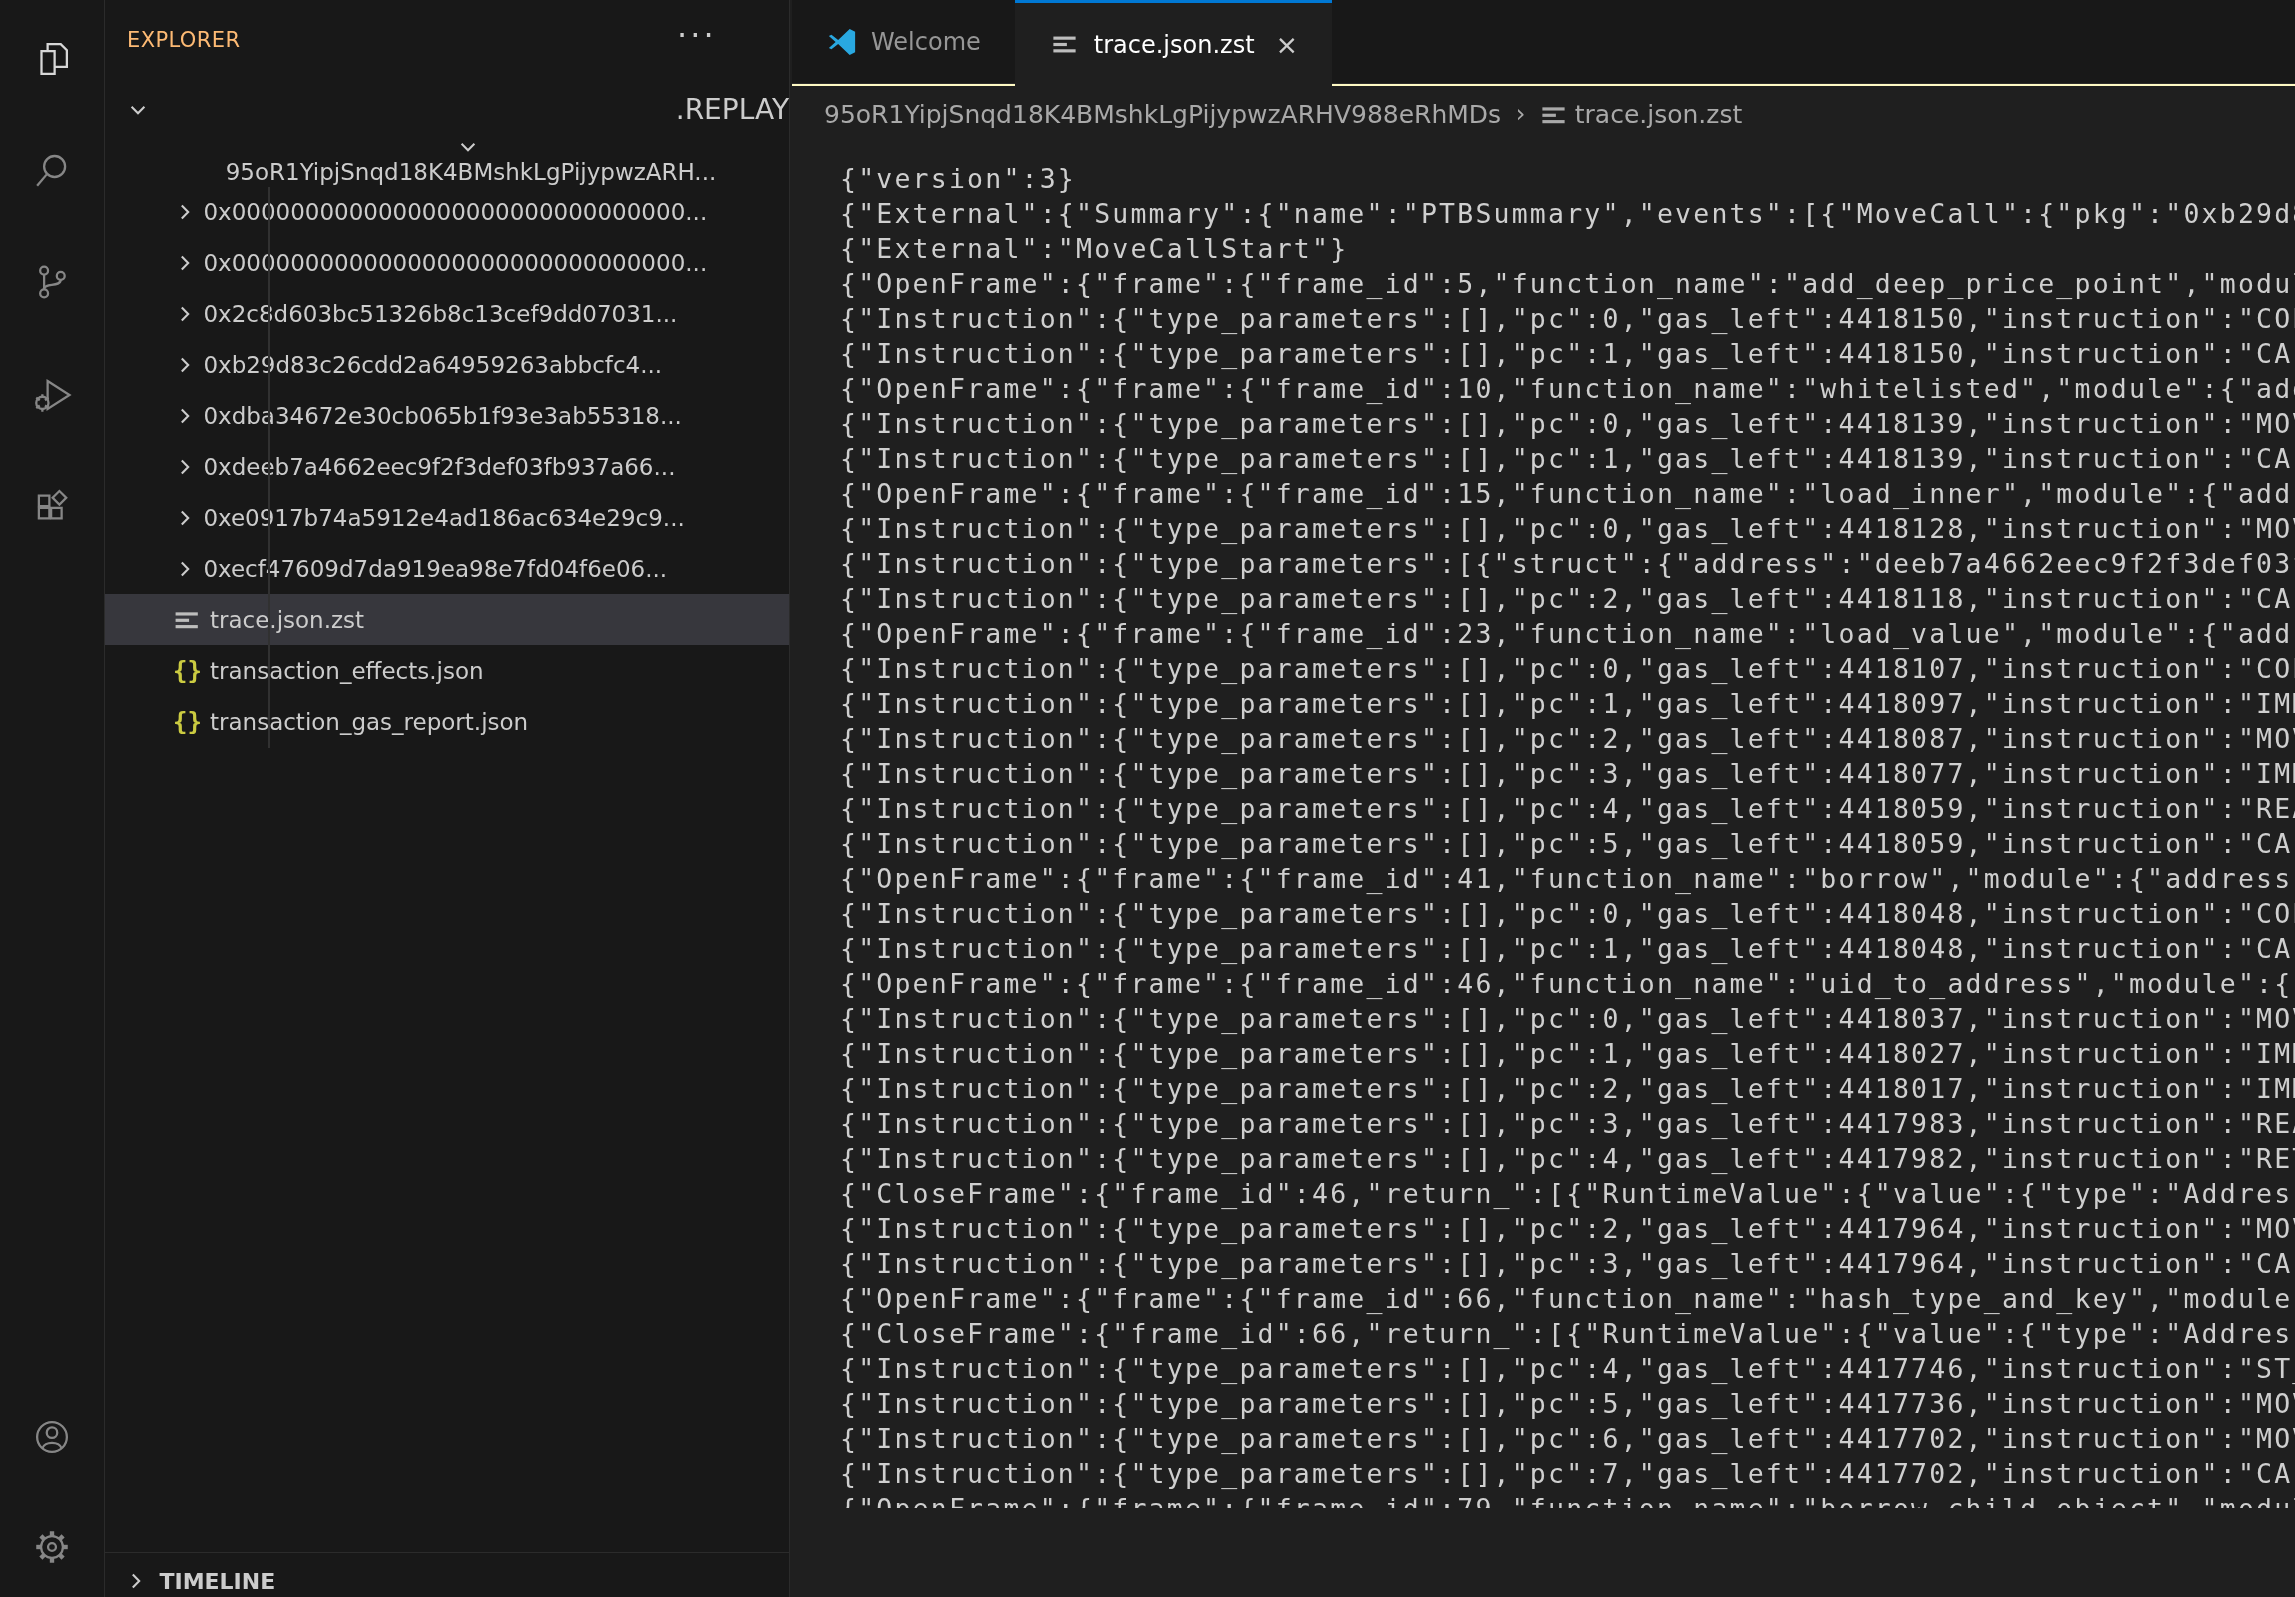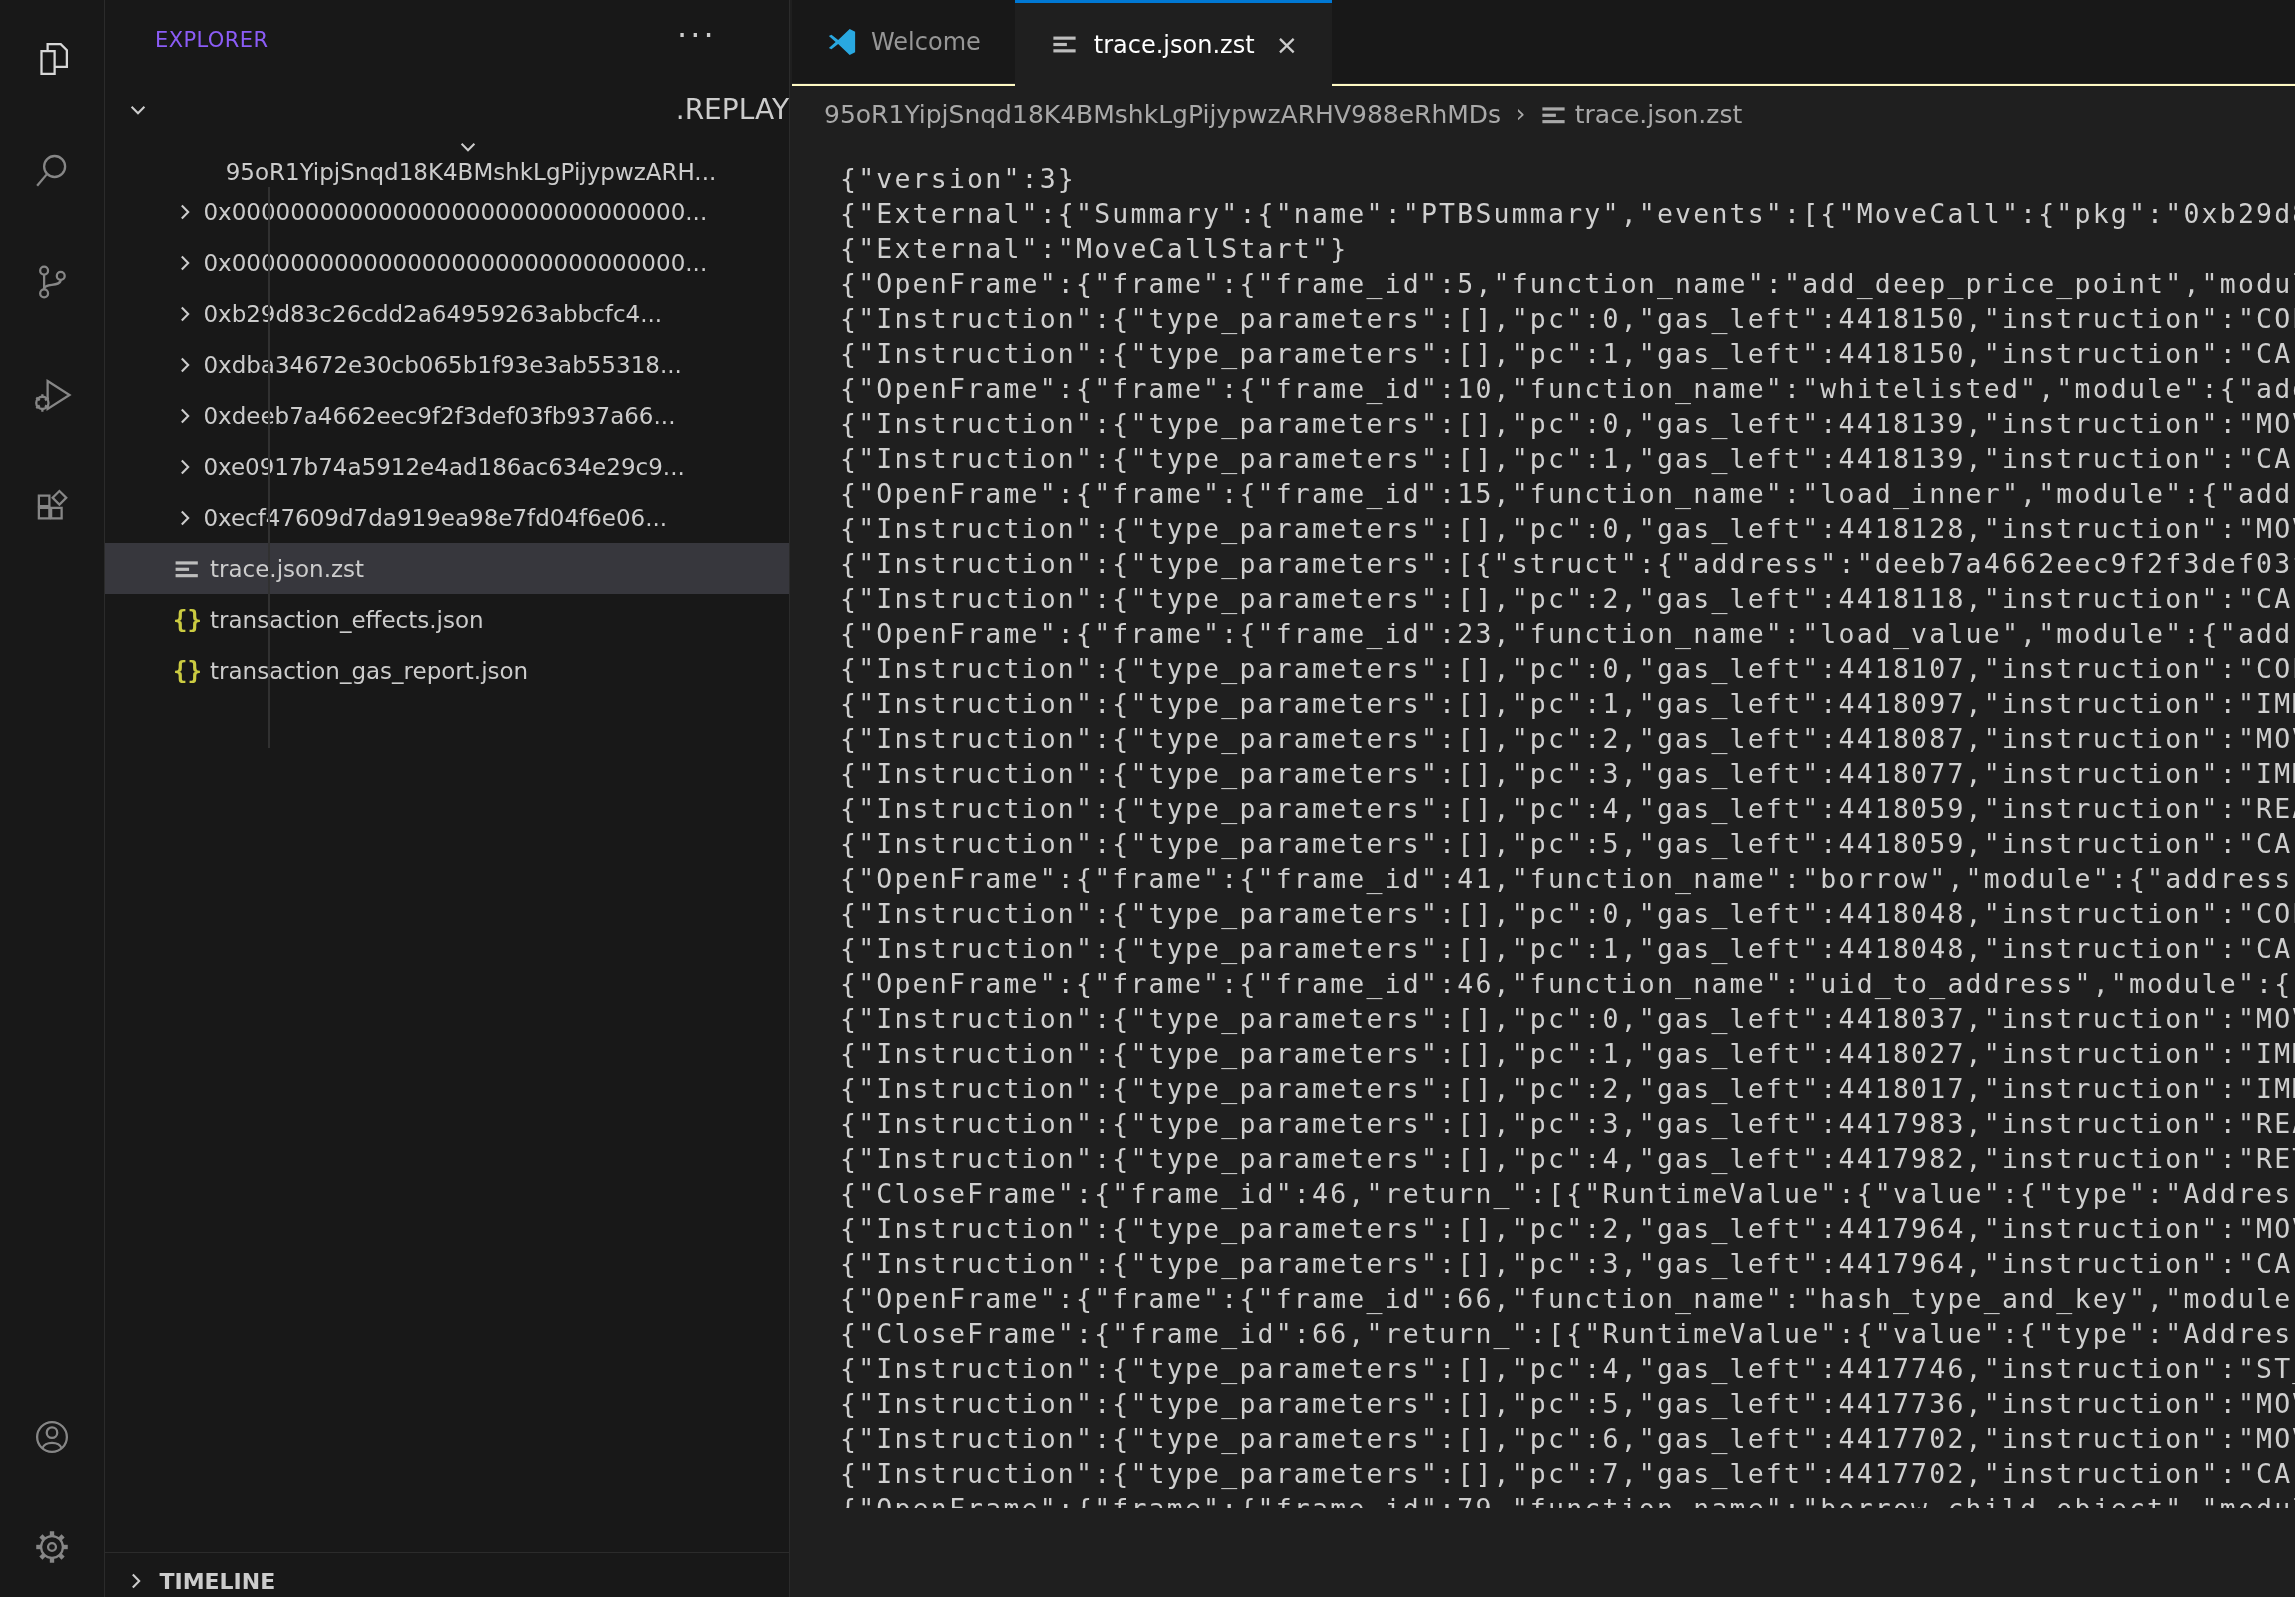--- a/index.html
+++ b/index.html
@@ -13,21 +13,21 @@
   .ab-icon { position:absolute; left:50%; transform:translateX(-50%); width:42px; height:42px;
              display:flex; align-items:center; justify-content:center; cursor:pointer; }
   .ab-icon svg { width:42px; height:42px; stroke:#868686; fill:none; stroke-width:2.6; }
   .ab-icon.active svg { stroke:#d7d7d7; }
 
   
   .sidebar { position:absolute; left:105px; top:0; width:685px; height:1597px;
              background:#181818; border-right:1.6px solid #2b2b2b; z-index:4; color:#cccccc; }
   .sidebar-header { position:absolute; left:0; top:0; width:100%; height:80px;
                     display:flex; align-items:center; }
-  .sidebar-title { margin-left:50px; font-size:21px; color:#8b5cf6; letter-spacing:0.4px; }
+  .sidebar-title { margin-left:22px; font-size:21px; color:#fdba74; letter-spacing:0.4px; }
   .sidebar-actions { position:absolute; right:72px; top:11.3px; font-size:32px; color:#cccccc;
                      letter-spacing:3.2px; cursor:pointer; line-height:48px; }
   .tree { position:absolute; left:0; top:84px; width:100%; }
   .tree-row { position:relative; height:51px; display:flex; align-items:center;
               font-size:23px; color:#cccccc; cursor:pointer; white-space:nowrap; overflow:hidden; }
   .tree-row.selected { background:#37373d; }
   .tree-row.lvl0 { padding-left:21px; font-weight:normal; font-size:28px;justify-content:space-between; }
   .tree-row.lvl1 { padding-left:48px;flex-direction:column; }
   .tree-row.lvl2 { padding-left:68px; }
   .t-ico { display:none; align-items:center; justify-content:center; flex:none; }
@@ -178,20 +178,30 @@
   </div>
         <div class="tree-row lvl2 icon-chevron-right">
 
     <span class="t-ico t-chev right">
       <svg viewBox="0 0 30 30">
               <path d="M11 7 L19 15 L11 23"></path>
             </svg>
           </span>
 
     <span class="t-label">0x0000000000000000000000000000000...</span>
+  </div>
+        <div class="tree-row lvl2 icon-chevron-right">
+
+    <span class="t-ico t-chev right">
+      <svg viewBox="0 0 30 30">
+              <path d="M11 7 L19 15 L11 23"></path>
+            </svg>
+          </span>
+
+    <span class="t-label">0x2c8d603bc51326b8c13cef9dd07031...</span>
   </div>
         <div class="tree-row lvl2 icon-chevron-right">
 
     <span class="t-ico t-chev right">
       <svg viewBox="0 0 30 30">
               <path d="M11 7 L19 15 L11 23"></path>
             </svg>
           </span>
 
     <span class="t-label">0xb29d83c26cdd2a64959263abbcfc4...</span>

